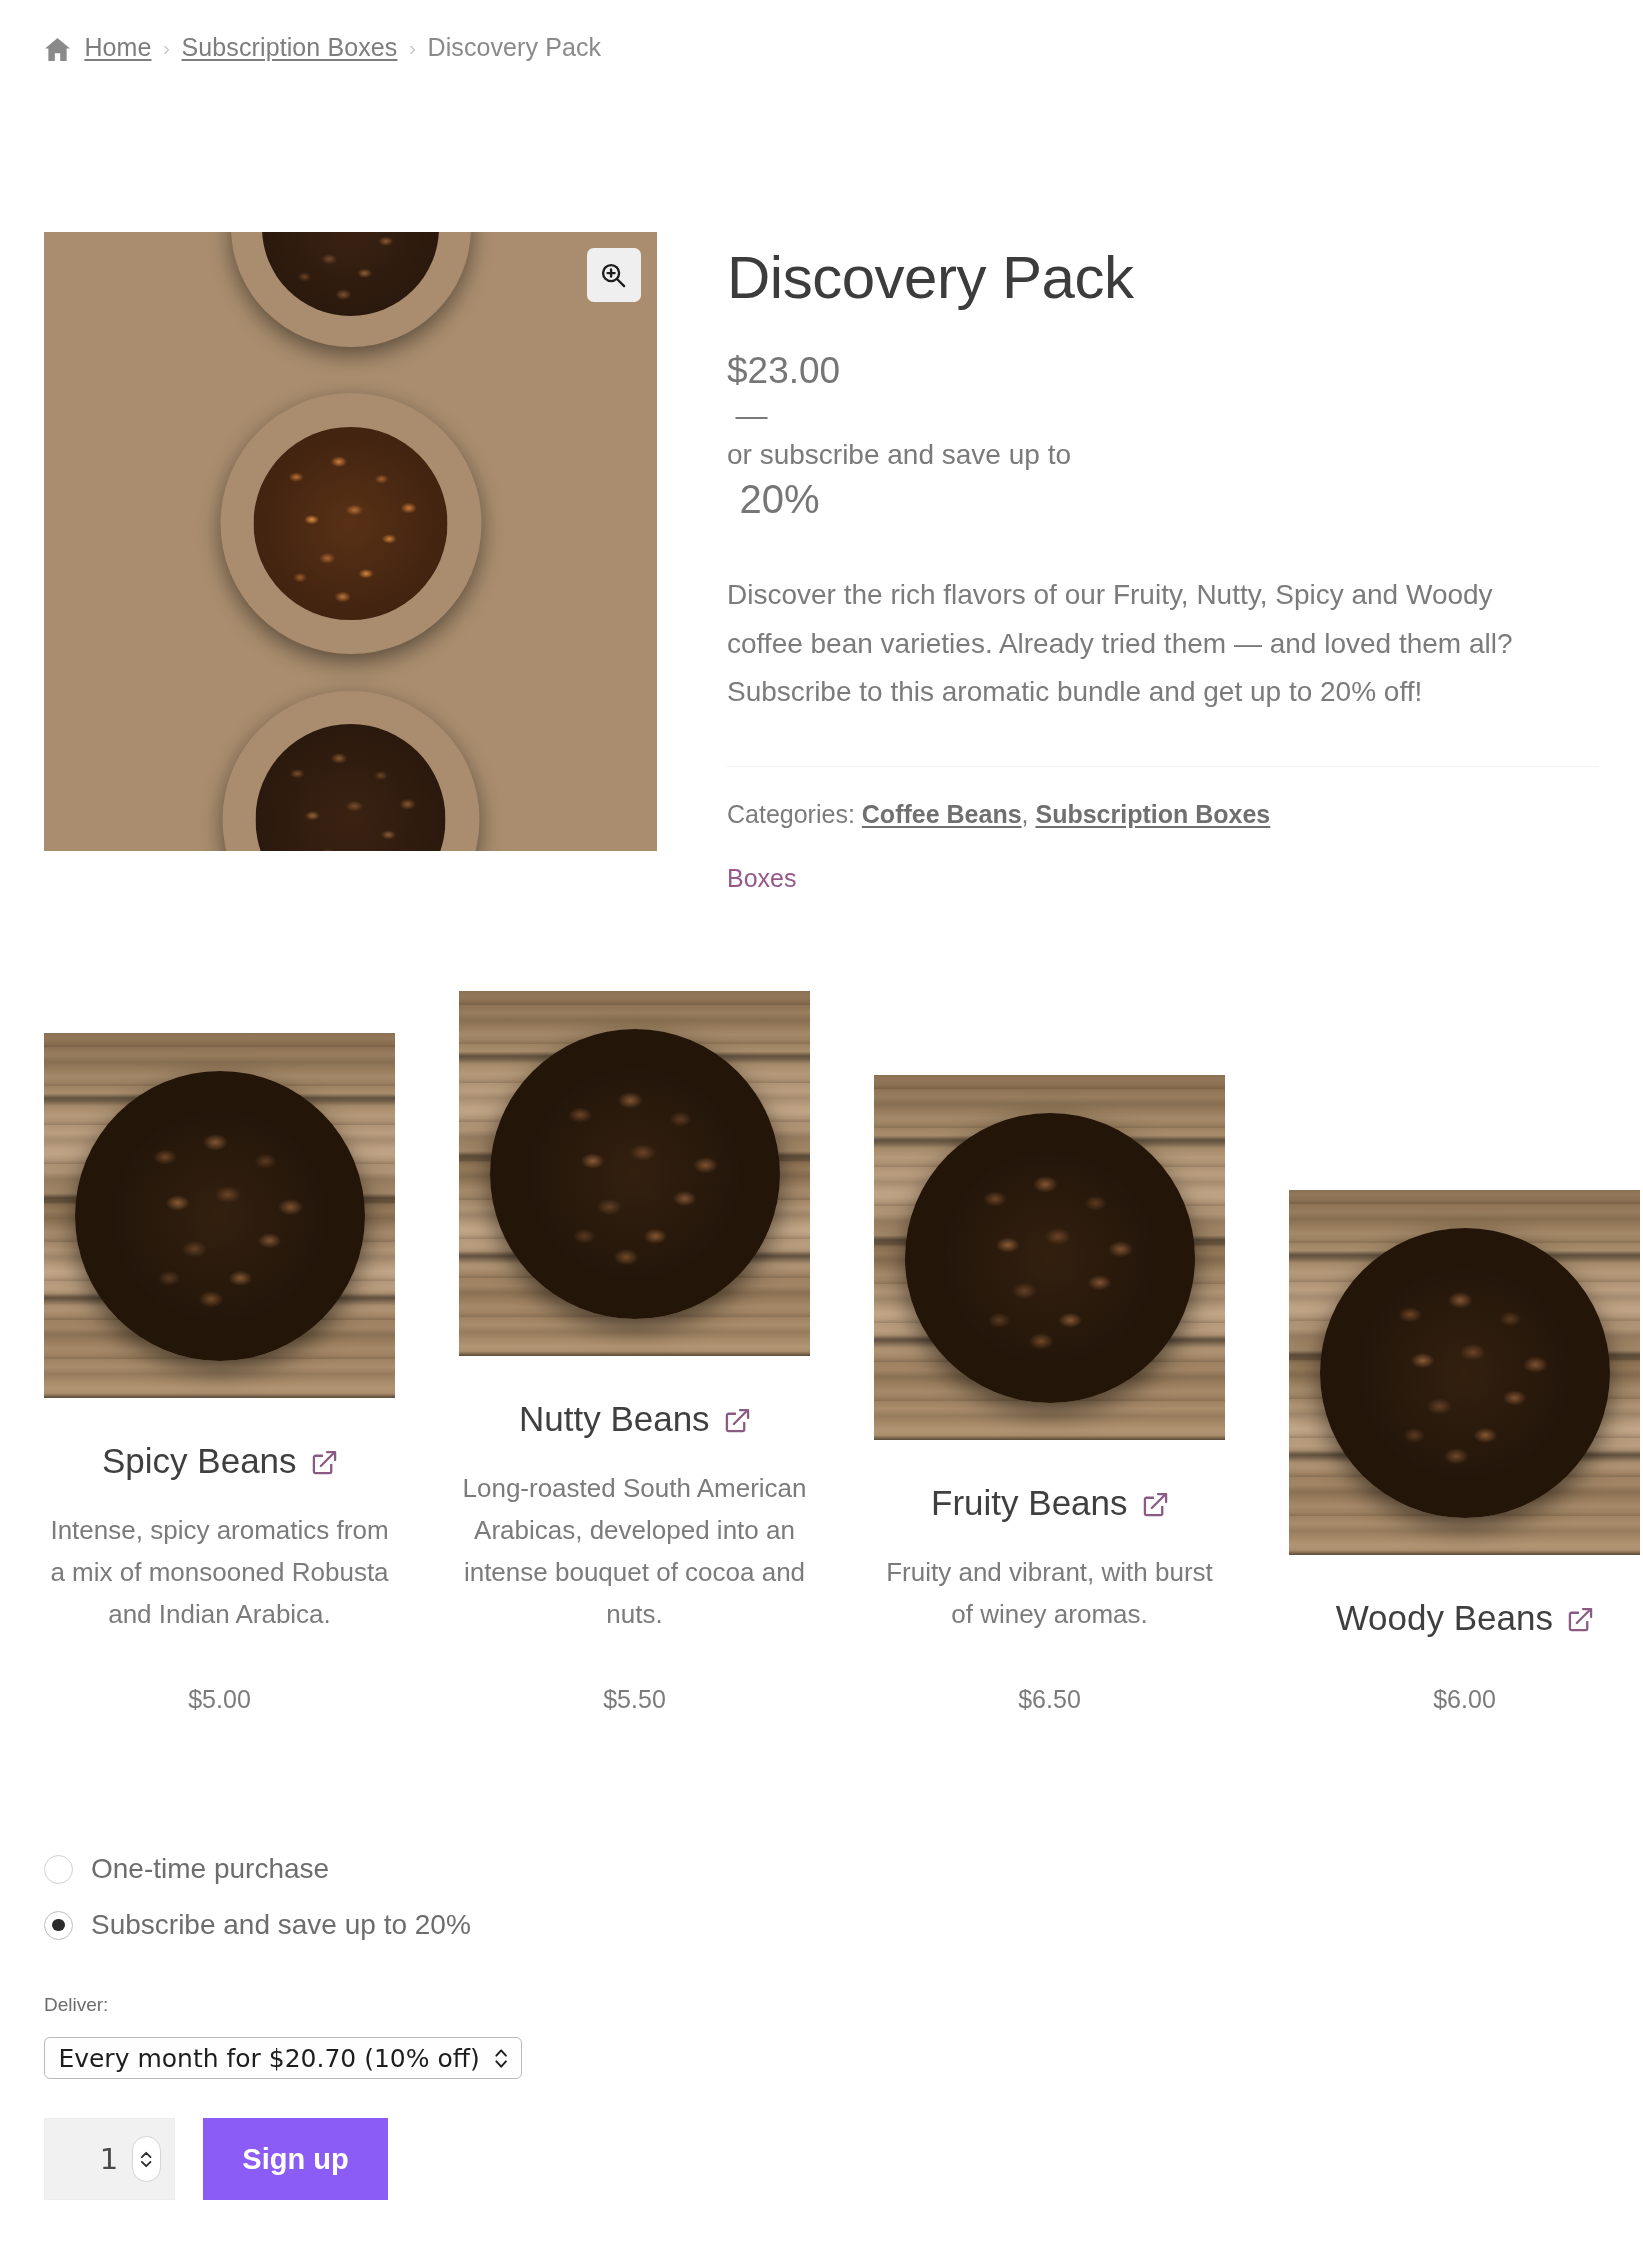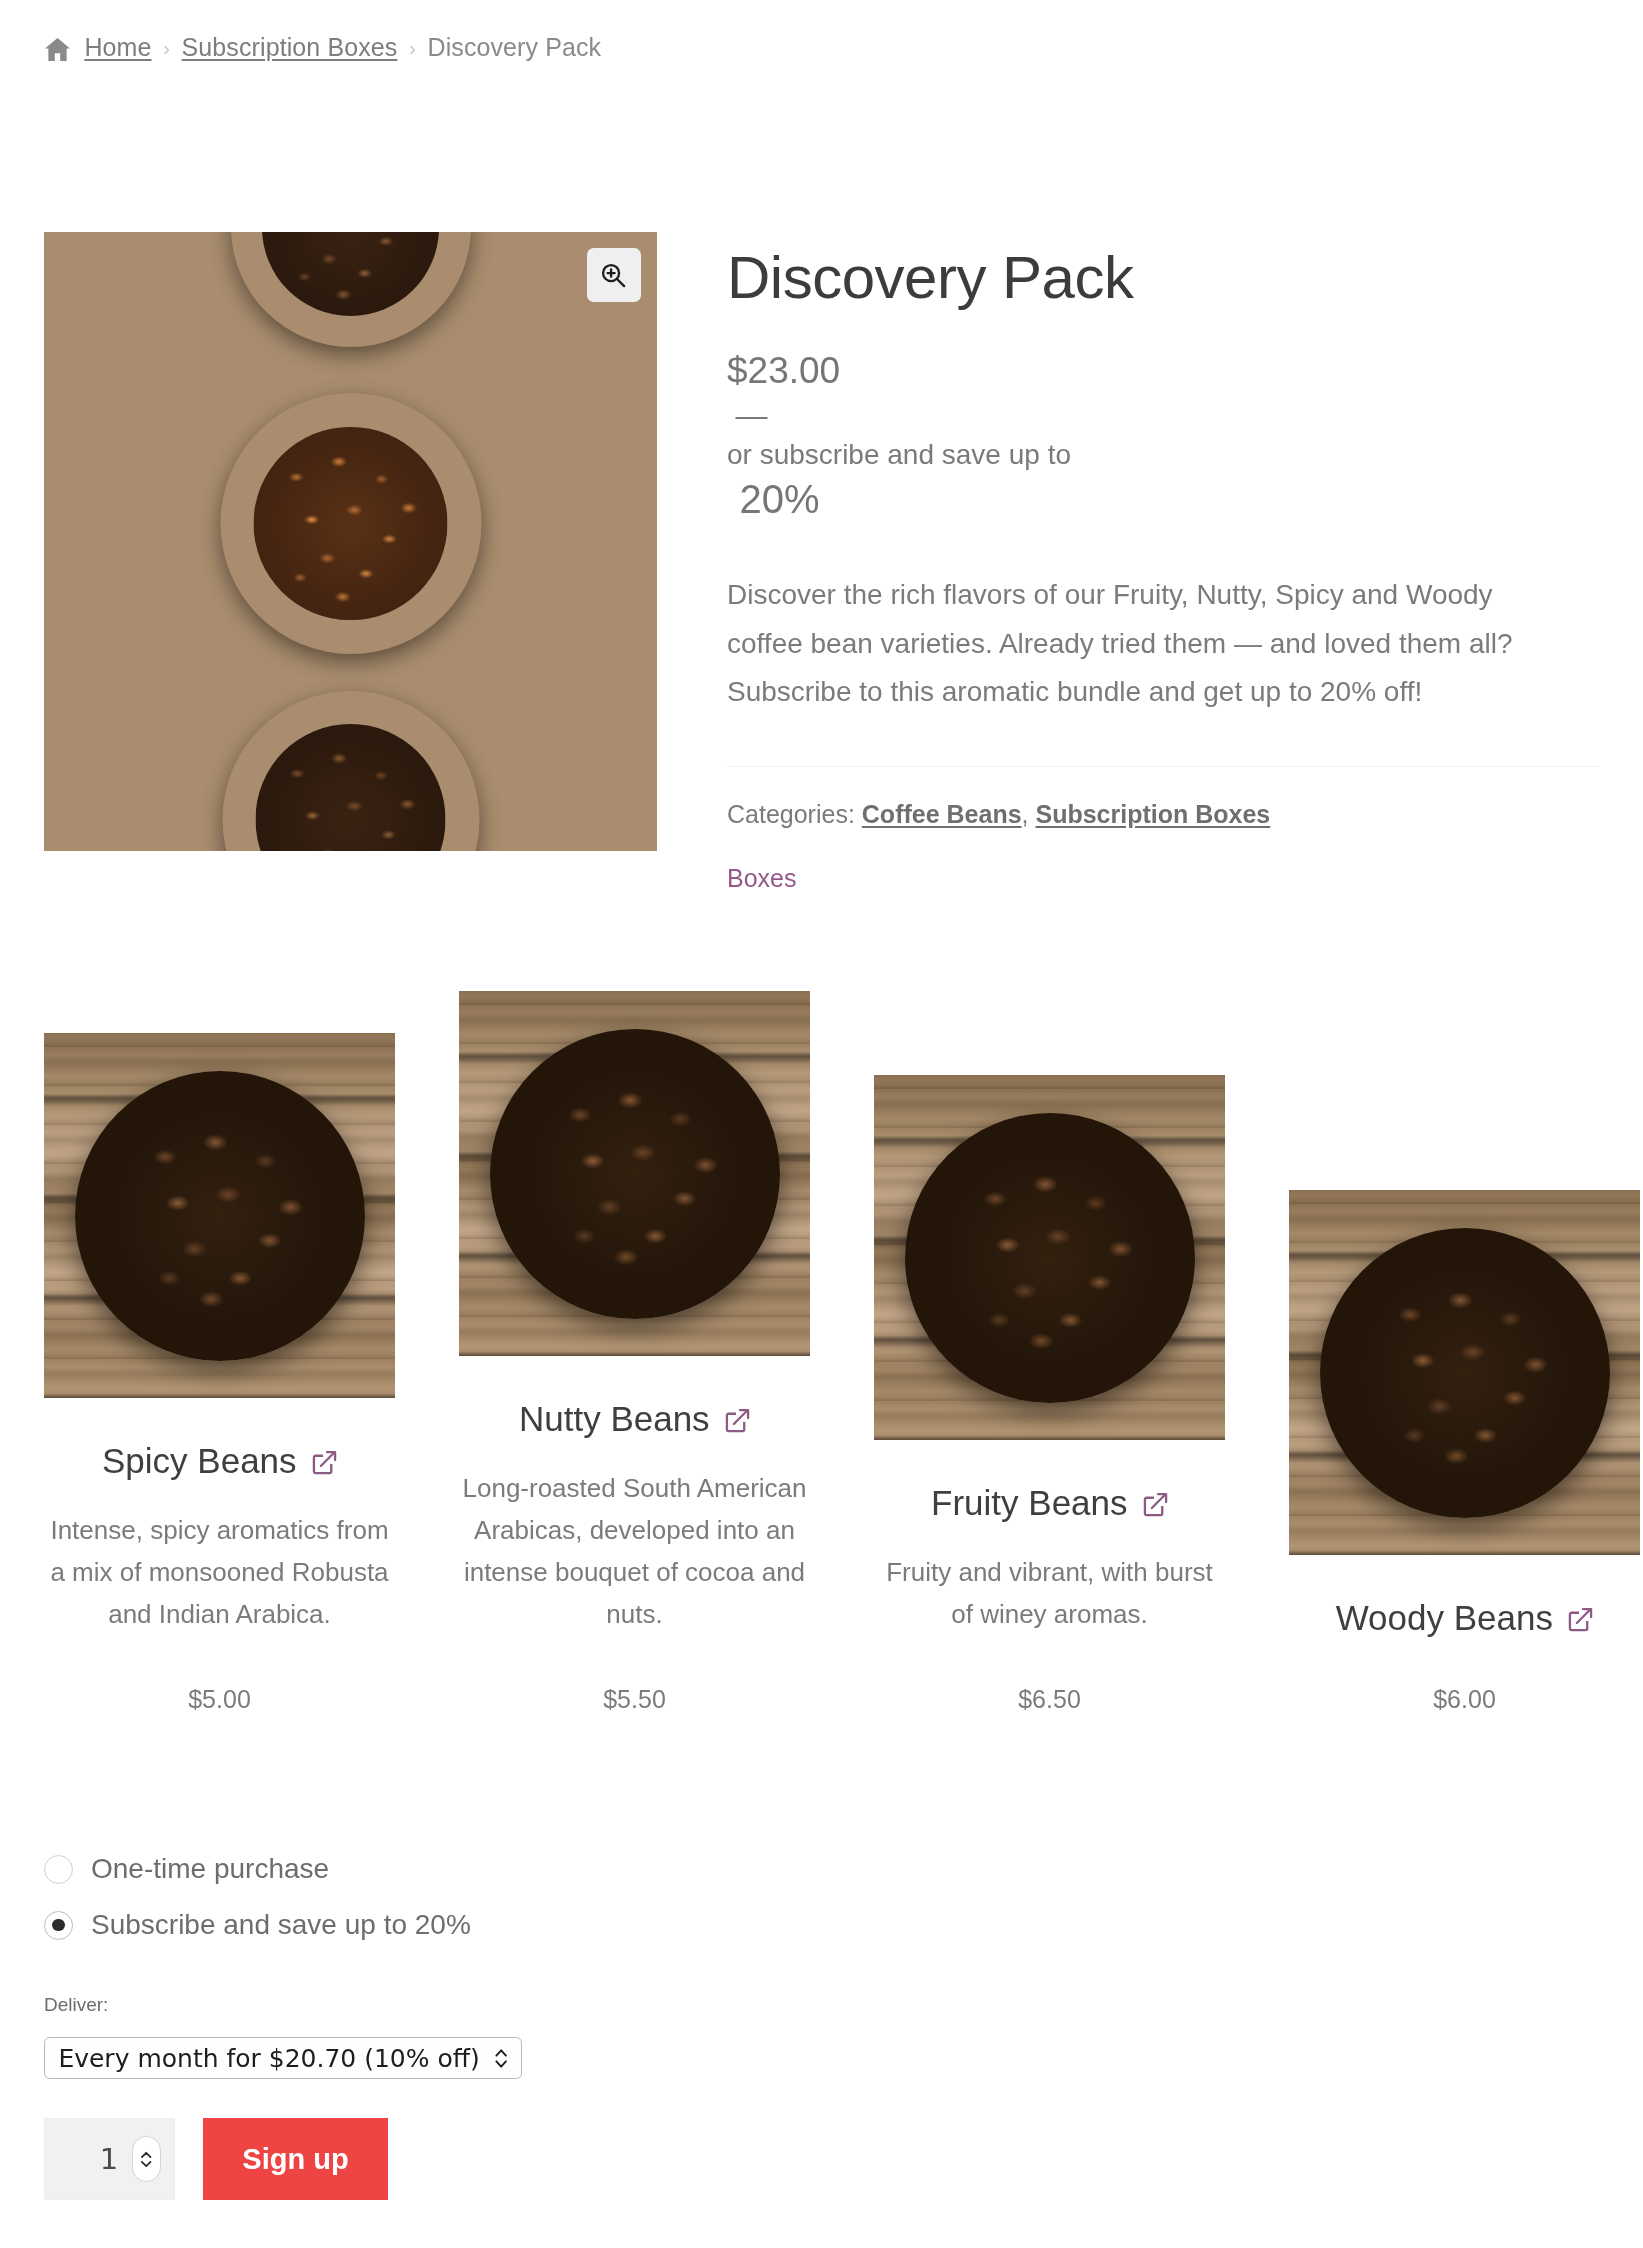--- a/index.html
+++ b/index.html
@@ -225,21 +225,21 @@
   }
   .qty-value { font-size: 29px; color: #4a4a4a; font-family: "DejaVu Sans", sans-serif; }
   .qty-spinner {
     width: 29px; height: 46px; border: 1px solid #d5d5d5; border-radius: 14.4px;
     background: #fff; display: flex; flex-direction: column;
     align-items: center; justify-content: center; gap: 4.8px;
   }
   .signup-btn {
     margin-left: 28px;
     width: 185px; height: 82px;
-    background: #ef4444; color: #ffffff;
+    background: #8b5cf6; color: #ffffff;
     border: none; font-size: 29px; font-weight: bold;
     font-family: "Liberation Sans", sans-serif;
     display: flex; align-items: center; justify-content: center;
     cursor: pointer;
   }
 </style>
 </head>
 <body>
 
 <div class="page">

